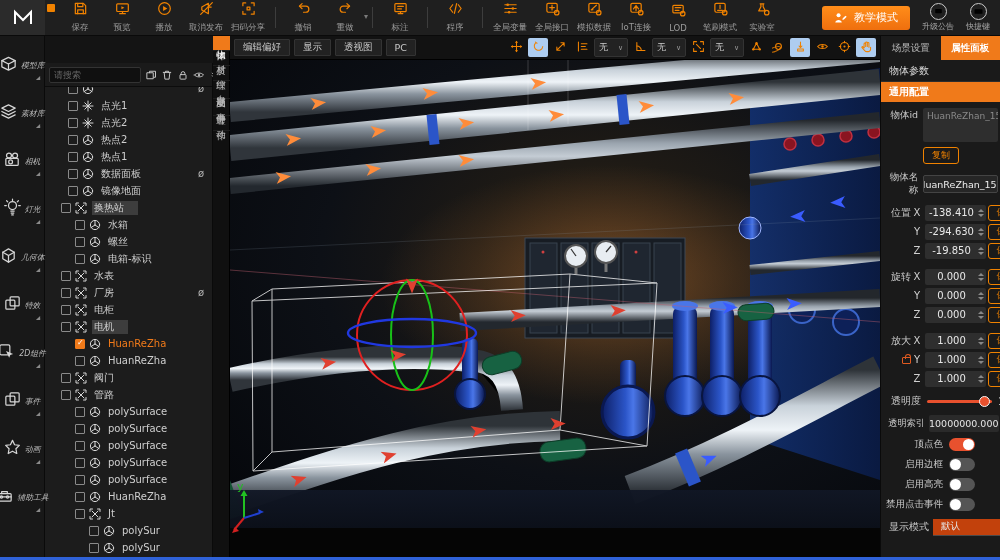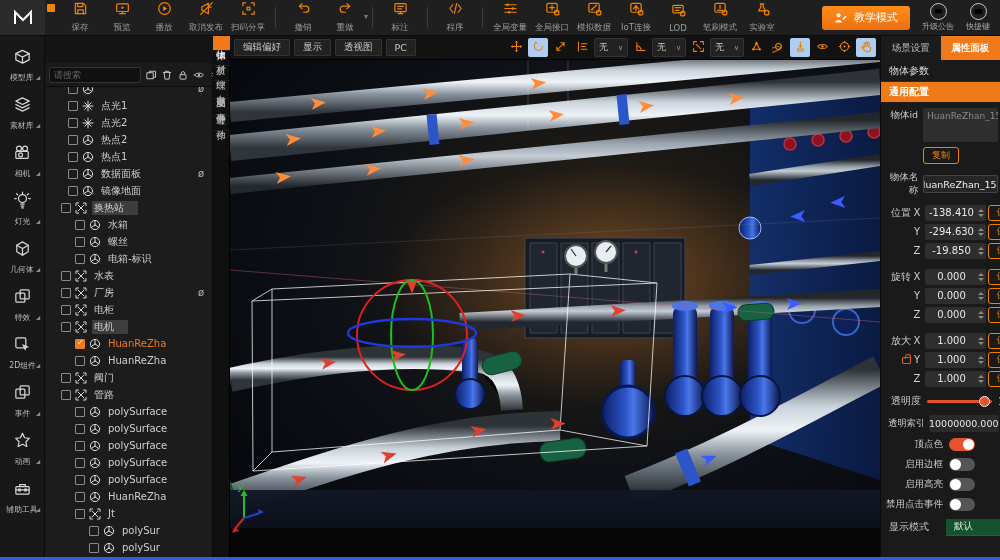--- a/index.html
+++ b/index.html
@@ -28,21 +28,21 @@
   .mini-col { display:flex; flex-direction:column; align-items:center; gap:1px; cursor:pointer; }
   .circle-btn { width:17px; height:17px; border:1.2px solid #c9c9c9; border-radius:50%; display:flex; align-items:center; justify-content:center; color:#dcdcdc; }
   .circle-btn svg { width:11px; height:11px; }
   .mini-col .lbl { font-size:8px; color:#a8a8a8; white-space:nowrap; }
 
   
   .main { flex:1; display:flex; align-items:stretch; min-height:0; }
 
   
   .rail { width:45px; flex:none; background:#181818; display:flex; flex-direction:column; align-items:center; padding-top:6px; gap:1px; border-right:1px solid #0a0a0a; }
-  .rail-item { width:45px; height:47px; display:flex; flex-direction:column; align-items:center; justify-content:center; gap:2px; color:#d6d6d6; cursor:pointer; position:relative; }
+  .rail-item { width:45px; height:47px; display:flex; flex-direction:row; align-items:center; justify-content:center; gap:2px; color:#d6d6d6; cursor:pointer; position:relative;font-style:italic; }
   .rail-item svg { width:19px; height:19px; }
   .rail-item .lbl { font-size:8.5px; color:#bdbdbd; white-space:nowrap; transform:scale(.92); }
   .rail-item::after { content:""; position:absolute; right:4px; bottom:8px; border:3px solid transparent; border-right-color:#8a8a8a; border-bottom-color:#8a8a8a; transform:scale(.7); }
 
   
   .explorer { width:168px; flex:none; background:#1c1c1c; display:flex; flex-direction:column; border-right:1px solid #0a0a0a; min-height:0;margin-top:27px; }
   .search-row { height:24px; flex:none; background:#1a1a1a; display:flex; align-items:center; padding:0 4px; gap:3px; border-bottom:1px solid #0c0c0c; }
   .search-input { width:92px; height:16px; background:#101010; border:1px solid #333; border-radius:2px; color:#bbb; font-size:9px; padding:0 4px; font-family:inherit; }
   .search-input::placeholder { color:#666; }
   .mini-tool { width:13px; height:13px; color:#c9c9c9; display:flex; align-items:center; justify-content:center; cursor:pointer; }
@@ -121,21 +121,21 @@
   .slrow { display:flex; align-items:center; height:22px; margin-top:2px; }
   .sllab { width:40px; flex:none; text-align:right; margin-right:6px; }
   .slider { flex:1; height:3px; background:#e8512e; border-radius:2px; position:relative; }
   .slider .knob { position:absolute; right:2px; top:-4px; width:11px; height:11px; border-radius:50%; background:#e8512e; border:1.5px solid #f5f5f5; }
   .oval { width:18px; flex:none; text-align:left; padding-left:6px; margin-right:-10px; color:#ddd; }
   .ixrow { display:flex; align-items:center; height:22px; }
   .ixlab { width:44px; flex:none; text-align:right; margin-right:4px; transform:scale(.92); transform-origin:right; white-space:nowrap; }
   .ixbox { flex:1; height:17px; background:#2a2a2a; border-radius:2px; display:flex; align-items:center; justify-content:center; color:#e5e5e5; font-size:9.5px; margin-right:4px; }
   .mdrow { display:flex; align-items:center; height:22px; margin-top:2px; }
   .mdlab { width:48px; flex:none; text-align:right; margin-right:4px; white-space:nowrap; }
-  .mdbox { flex:1; height:17px; background:#14532d; border-bottom:1px solid #4a4a4a; color:#e5e5e5; display:flex; align-items:center; padding-left:8px; font-size:9.5px;margin-left:13px; }
+  .mdbox { flex:1; height:17px; background:#c2410c; border-bottom:1px solid #4a4a4a; color:#e5e5e5; display:flex; align-items:center; padding-left:8px; font-size:9.5px; }
 
   .bottom-line { position:absolute; left:0; bottom:0; width:1000px; height:3px; background:#2f62d8; z-index:50; }
 </style>
 </head>
 <body>
 
 <svg width="0" height="0" style="position:absolute" aria-hidden="true">
   <defs>
     <symbol id="i-save" viewBox="0 0 16 16">
         <path d="M2.5 2.5h8.5l2.5 2.5v8.5H2.5z"></path>

